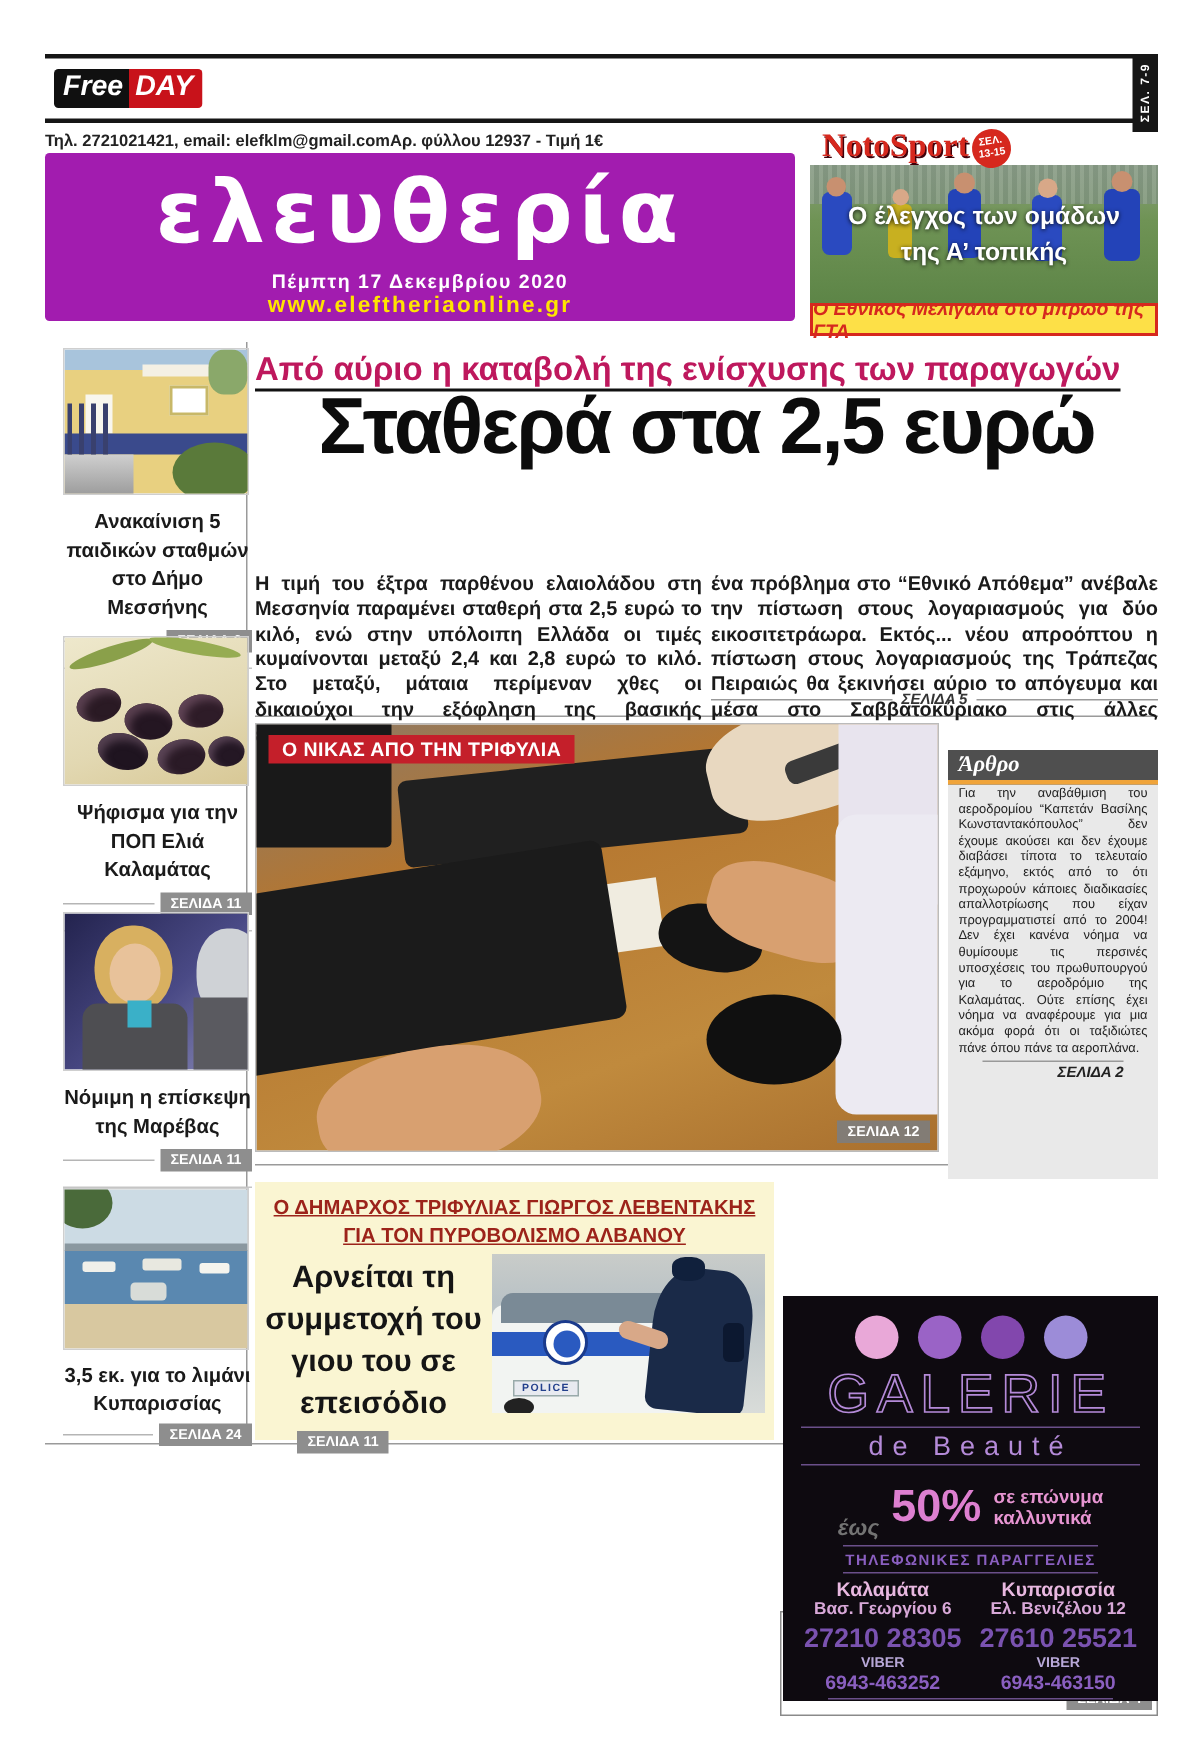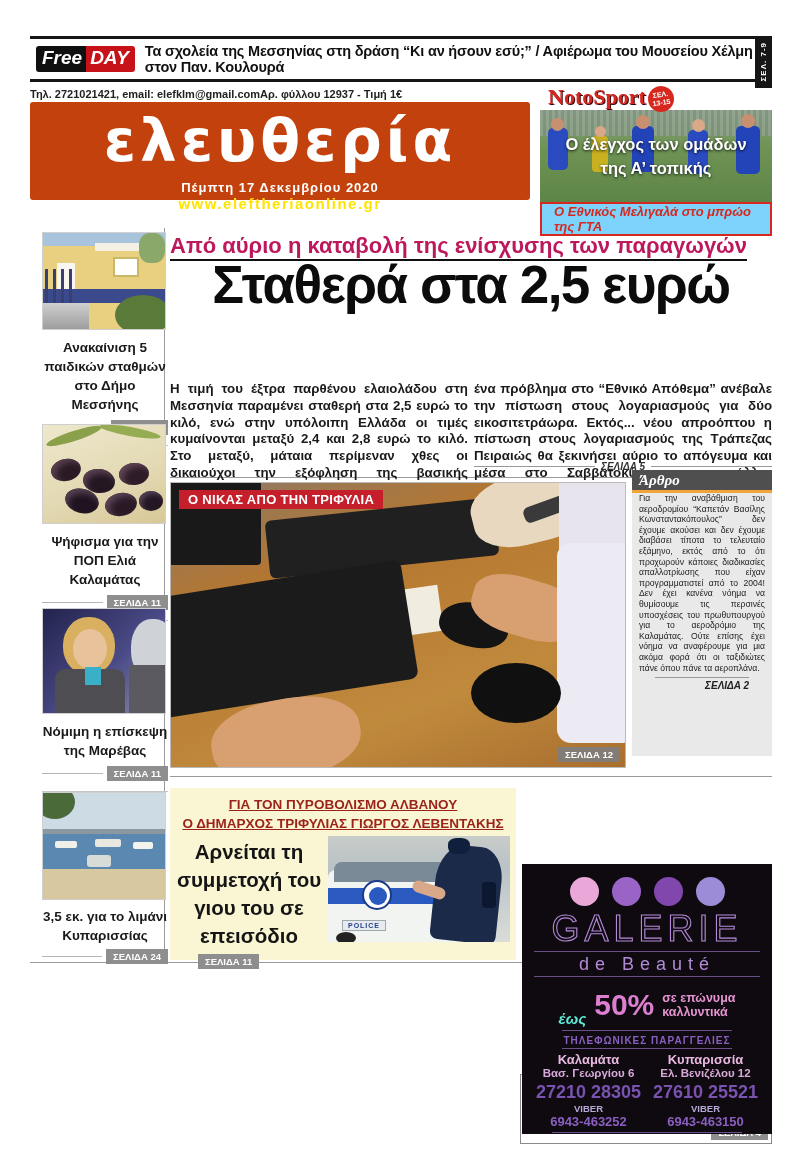--- a/index.html
+++ b/index.html
@@ -11,33 +11,33 @@
   .topbar { left:30px; top:36px; width:742px; height:46px; border-top:3px solid #161616; border-bottom:3px solid #161616; display:flex; align-items:center; background:#fff; }
   .freeday { display:flex; align-items:stretch; margin-left:6px; height:26px; border-radius:3px; overflow:hidden; flex:0 0 auto; }
   .freeday .free { background:#101010; color:#fff; font-weight:bold; font-style:italic; font-size:19px; padding:1px 4px 0 6px; }
   .freeday .day { background:#c8121a; color:#fff; font-weight:bold; font-style:italic; font-size:19px; padding:1px 6px 0 4px; }
   .topbar-text { font-size:14.5px; font-weight:bold; color:#111; margin-left:10px; letter-spacing:-0.2px; }
   .side-tab { position:absolute; right:0; top:-3px; width:17px; height:52px; background:#161616; color:#fff; display:flex; align-items:center; justify-content:center; }
   .side-tab span { writing-mode:vertical-rl; transform:rotate(180deg); font-size:8px; font-weight:bold; letter-spacing:1px; }
 
   
   .contact-row { left:30px; top:88px; width:500px; display:flex; justify-content:flex-start; font-size:11px; font-weight:bold; color:#222; }
-  .mast-blue { left:30px; top:102px; width:500px; height:98px; background:#c2410c; border-radius:3px; display:flex; flex-direction:column; align-items:center; justify-content:flex-start; }
+  .mast-blue { left:30px; top:102px; width:500px; height:112px; background:#a21caf; border-radius:3px; display:flex; flex-direction:column; align-items:center; justify-content:flex-start; }
   .mast-logo { color:#fff; font-family:"DejaVu Sans", sans-serif; font-weight:bold; font-size:58px; line-height:74px; letter-spacing:4px; margin-top:2px; }
   .mast-date { color:#fff; font-size:13px; font-weight:bold; letter-spacing:1px; margin-top:2px; }
   .mast-site { color:#ffe400; font-size:15px; font-weight:bold; letter-spacing:1.5px; }
 
   
   .noto { left:540px; top:84px; width:232px; height:140px; }
   .noto-head { height:26px; position:relative; }
   .noto-logo { font-family:"Liberation Serif", serif; font-weight:bold; font-size:22px; color:#d6281e; text-shadow:1px 1px 0 #40000a; border-bottom:2px solid #111; display:inline-block; padding:0 4px 0 8px; }
   .noto-badge { position:absolute; left:108px; top:2px; width:26px; height:26px; border-radius:50%; background:#d6281e; color:#fff; font-size:7px; font-weight:bold; display:flex; flex-direction:column; align-items:center; justify-content:center; line-height:8px; transform:rotate(-8deg); z-index:3; }
   .noto-photo { position:relative; height:92px; overflow:hidden; background:linear-gradient(180deg,#8aa07a 0%,#6f9355 40%,#5d8547 100%); }
   .noto-ovl { position:absolute; left:0; right:0; top:22px; text-align:center; color:#fff; font-weight:bold; font-size:16.5px; line-height:24px; text-shadow:0 1px 3px rgba(0,0,0,.85); }
-  .noto-strip { height:34px; border:2px solid #d6281e; background:#7dd3fc; display:flex; align-items:center; justify-content:center;padding-left:12px; }
+  .noto-strip { height:22px; border:2px solid #d6281e; background:#fde047; display:flex; align-items:center; justify-content:center; }
   .noto-strip span { color:#d6281e; font-weight:bold; font-style:italic; font-size:13px; }
 
   
   .vline { width:1px; background:#9a9a9a; }
   .hline { height:1px; background:#9a9a9a; }
 
   
   .sb-item { left:42px; width:126px; }
   .sb-photo { width:124px; position:relative; overflow:hidden; border:1px solid #cfcfcf; }
   .sb-cap { width:126px; text-align:center; font-size:13.5px; line-height:19px; font-weight:bold; color:#1a1a1a; }
@@ -55,21 +55,21 @@
   .pg5row .pg { font-size:10px; font-weight:bold; font-style:italic; color:#333; }
 
   
   .net-photo { left:170px; top:482px; width:456px; height:286px; position:relative; overflow:hidden; background:linear-gradient(160deg,#8a7a6a 0%,#b5762f 30%,#c08a3d 70%,#a86f2e 100%); border:1px solid #bbb; }
   .net-label { position:absolute; left:8px; top:7px; background:#c41f2a; color:#fff; font-weight:bold; font-size:13px; padding:2px 9px; letter-spacing:.3px; }
   .net-ovl { position:absolute; left:0; right:0; top:152px; text-align:center; color:#fff; font-weight:bold; font-size:30px; line-height:40px; text-shadow:0 2px 5px rgba(0,0,0,.8); }
   .net-badge { position:absolute; right:5px; bottom:5px; background:rgba(125,125,125,.9); }
   .key-tex { background:repeating-linear-gradient(90deg,#222 0 9px,#3a3a3a 9px 11px), repeating-linear-gradient(0deg,rgba(255,255,255,.06) 0 8px, rgba(0,0,0,.25) 8px 10px); background-blend-mode:overlay; }
 
   
-  .arthro { left:632px; top:470px; width:140px; height:286px; background:#e9e9e9; }
+  .arthro { left:632px; top:500px; width:140px; height:286px; background:#e9e9e9; }
   .arthro-head { height:23px; background:#4f4f4f; border-bottom:3px solid #f0a43a; color:#fff; font-family:"Liberation Serif", serif; font-style:italic; font-weight:bold; font-size:15px; padding:2px 0 0 7px; }
   .arthro-title { font-size:13px; font-weight:bold; text-align:center; line-height:16.5px; margin:5px 4px 4px; color:#111; }
   .arthro-body { font-size:8.6px; line-height:10.6px; font-weight:500; text-align:justify; color:#222; padding:0 7px; }
   .arthro-pg { margin:4px 23px 0; border-top:1px solid #999; text-align:right; font-size:10px; font-weight:bold; font-style:italic; padding-top:2px; color:#222; }
 
   
   .mayor { left:170px; top:788px; width:346px; height:172px; background:#faf5d2; }
   .mayor-kicker { text-align:center; font-size:13.5px; font-weight:bold; color:#9c231a; line-height:19px; padding-top:7px; }
   .mayor-kicker span { text-decoration:underline; }
   .mayor-h { position:absolute; left:4px; top:50px; width:150px; text-align:center; font-size:20.5px; line-height:28px; font-weight:bold; color:#151515; }
@@ -85,21 +85,21 @@
   .galerie { left:522px; top:864px; width:250px; height:270px; background:#0e0a10; color:#c9a6e4; text-align:center; overflow:hidden; }
   .g-dots { display:flex; justify-content:center; gap:13px; margin-top:13px; }
   .g-dot { width:29px; height:29px; border-radius:50%; }
   .g-title { font-size:36px; letter-spacing:5px; font-weight:400; color:#b48ad8; margin-top:3px; line-height:40px; }
   @supports (-webkit-text-stroke:1px #000) {
     .g-title { -webkit-text-stroke:1.1px #b48ad8; color:rgba(0,0,0,0); }
   }
   .g-line { height:1px; background:#6a4f8a; margin:2px 12px; }
   .g-sub { font-size:18px; letter-spacing:6px; color:#b48ad8; line-height:20px; }
   .g-offer { display:flex; align-items:center; justify-content:center; gap:8px; margin-top:5px; }
-  .g-eos { font-style:italic; font-size:15px; color:#5eead4; font-weight:bold;margin-top:28px; }
+  .g-eos { font-style:italic; font-size:15px; color:#737373; font-weight:bold;margin-top:28px; }
   .g-50 { font-size:30px; font-weight:bold; color:#dd7fd0; }
   .g-suffix { font-size:12.5px; font-weight:bold; color:#e795d2; text-align:left; line-height:14px; }
   .g-orders { font-size:10px; font-weight:bold; color:#8a5fc0; letter-spacing:1px; margin-top:4px; }
   .g-cols { display:flex; justify-content:space-around; margin-top:3px; padding:0 8px; }
   .g-col { width:112px; }
   .g-city { font-size:13px; font-weight:bold; color:#e8b8e0; }
   .g-addr { font-size:11.5px; font-weight:bold; color:#d8a8d8; }
   .g-phone { font-size:18px; font-weight:bold; color:#7a52b0; margin-top:3px; }
   .g-viber { font-size:9.5px; font-weight:bold; color:#b8a8d8; }
   .g-vnum { font-size:13px; font-weight:bold; color:#8a5fc0; }
@@ -107,21 +107,20 @@
   .g-hours { display:flex; justify-content:space-between; padding:0 22px; font-size:11px; font-weight:bold; color:#b08fd0; margin-top:2px; }
 </style>
 </head>
 <body>
 
 <div class="abs topbar">
   <div class="freeday">
     <span class="free">Free</span>
     <span class="day">DAY</span>
   </div>
-  <div class="topbar-text">Τα σχολεία της Μεσσηνίας στη δράση “Κι αν ήσουν εσύ;” / Αφιέρωμα του Μουσείου Χέλμη στον Παν. Κουλουρά</div>
   <div class="side-tab">
       <span>ΣΕΛ. 7-9</span>
     </div>
 </div>
 
 <div class="abs contact-row">
   <span>Τηλ. 2721021421, email: elefklm@gmail.com</span>
   <span>Αρ. φύλλου 12937 - Τιμή 1€</span>
 </div>
 <div class="abs mast-blue">
@@ -270,22 +269,22 @@
 </div>
 
 <div class="abs arthro">
   <div class="arthro-head">Άρθρο</div>
   <div class="arthro-body">Για την αναβάθμιση του αεροδρομίου “Καπετάν Βασίλης Κωνσταντακόπουλος” δεν έχουμε ακούσει και δεν έχουμε διαβάσει τίποτα το τελευταίο εξάμηνο, εκτός από το ότι προχωρούν κάποιες διαδικασίες απαλλοτρίωσης που είχαν προγραμματιστεί από το 2004! Δεν έχει κανένα νόημα να θυμίσουμε τις περσινές υποσχέσεις του πρωθυπουργού για το αεροδρόμιο της Καλαμάτας. Ούτε επίσης έχει νόημα να αναφέρουμε για μια ακόμα φορά ότι οι ταξιδιώτες πάνε όπου πάνε τα αεροπλάνα.</div>
   <div class="arthro-pg">ΣΕΛΙΔΑ 2</div>
 </div>
 
 <div class="abs mayor">
   <div class="mayor-kicker">
+    <div><span>Ο ΔΗΜΑΡΧΟΣ ΤΡΙΦΥΛΙΑΣ ΓΙΩΡΓΟΣ ΛΕΒΕΝΤΑΚΗΣ</span></div>
     <div><span>ΓΙΑ ΤΟΝ ΠΥΡΟΒΟΛΙΣΜΟ ΑΛΒΑΝΟΥ</span></div>
-    <div><span>Ο ΔΗΜΑΡΧΟΣ ΤΡΙΦΥΛΙΑΣ ΓΙΩΡΓΟΣ ΛΕΒΕΝΤΑΚΗΣ</span></div>
   </div>
   <div class="mayor-h">Αρνείται τη συμμετοχή του γιου του σε επεισόδιο</div>
   <span class="badge mayor-badge">ΣΕΛΙΔΑ 11</span>
   <div class="police-photo">
     <div style="position:absolute;left:0;top:34px;width:150px;height:72px;background:#f2f4f2;border-radius:8px 14px 0 0;"></div>
     <div style="position:absolute;left:6px;top:26px;width:120px;height:20px;background:#7a8a96;border-radius:8px 10px 0 0;"></div>
     <div style="position:absolute;left:0;top:52px;width:150px;height:16px;background:#2a5ac0;"></div>
     <div style="position:absolute;left:34px;top:44px;width:30px;height:30px;border-radius:50%;background:#fff;border:2px solid #1a3a8c;"></div>
     <div style="position:absolute;left:41px;top:51px;width:18px;height:18px;border-radius:50%;background:#2a5ac0;"></div>
     <div style="position:absolute;left:14px;top:84px;width:44px;height:11px;background:#e8eaf0;border:1px solid #9aa;display:flex;align-items:center;justify-content:center;font-size:7px;font-weight:bold;color:#23408c;letter-spacing:1px;">POLICE</div>

